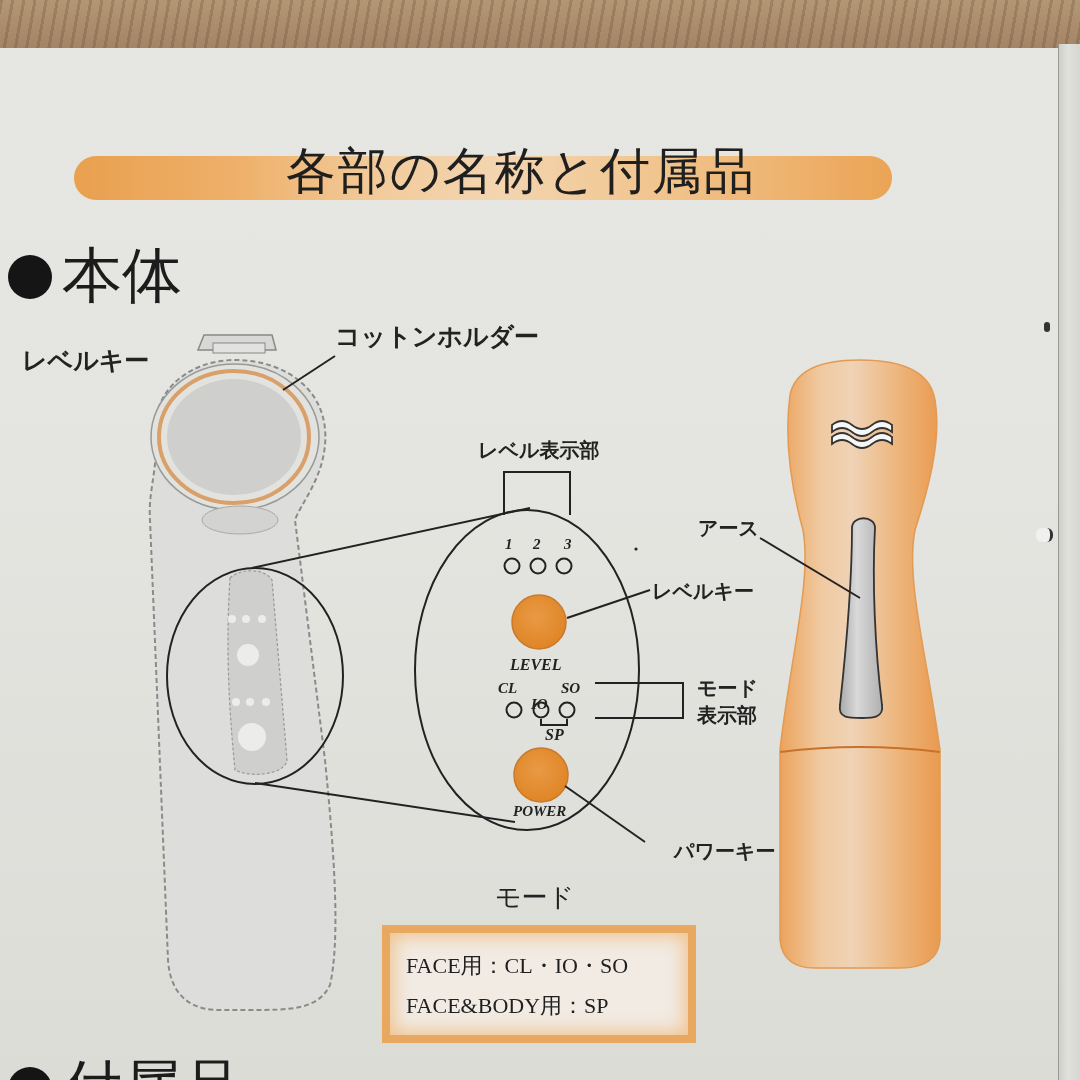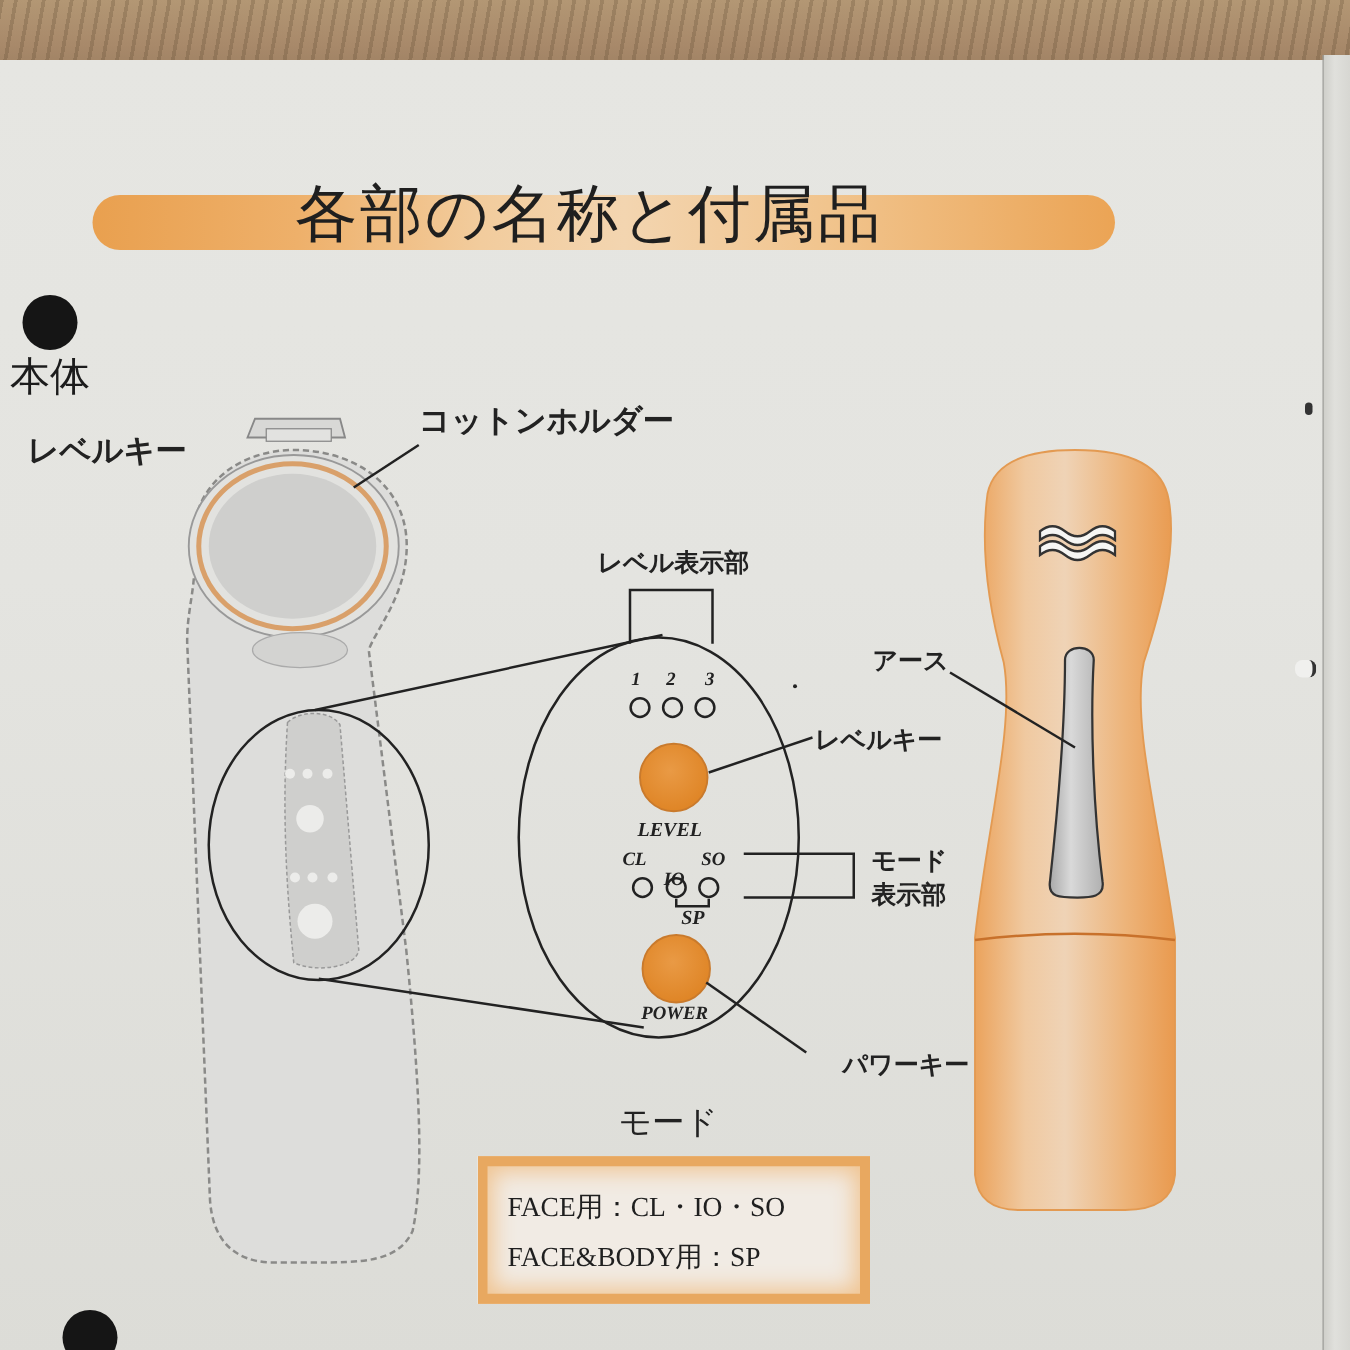--- a/index.html
+++ b/index.html
@@ -25,28 +25,28 @@
   }
   .notch1 { position:absolute; left:1044px; top:322px; width:6px; height:10px; background:#333; border-radius:3px; }
   .notch2 { position:absolute; left:1036px; top:528px; width:14px; height:14px; background:#f0f0ee; border-right:3px solid #333; border-radius:6px; }
 
   .title-bar {
     position:absolute; left:74px; top:156px; width:818px; height:44px;
     border-radius:22px;
     background:linear-gradient(90deg,#e9a04f 0%,#eeb06a 20%,#f2cc9d 38%,#f3d5b0 52%,#f1c48d 72%,#eba455 100%);
   }
   .title {
-    position:absolute; left:236px; top:138px; width:520px; text-align:left;
+    position:absolute; left:236px; top:138px; width:520px; text-align:right;
     font-family:"DejaVu Sans","Liberation Sans",sans-serif;
     font-size:50px; color:#1f1f1f; letter-spacing:2px;
     font-weight:400;
   }
   .section {
-    position:absolute; left:8px; top:236px; font-size:32px; color:#1c1c1c;
-    display:flex; align-items:flex-end;flex-direction:column;
+    position:absolute; left:8px; top:236px; font-size:60px; color:#1c1c1c;
+    display:flex; align-items:center;
   }
   .bullet { width:44px; height:44px; border-radius:50%; background:#151515; margin-right:10px; }
   .section2 { top:1048px; }
 
   .label { position:absolute; color:#222; font-size:25px; white-space:nowrap; }
   .label.bold { font-weight:bold; }
   .small { font-size:20px; }
   .serif { font-family:"Liberation Serif","DejaVu Serif",serif; font-style:italic; font-weight:bold; color:#222; position:absolute; white-space:nowrap; }
 
   svg.art { position:absolute; left:0; top:0; }

